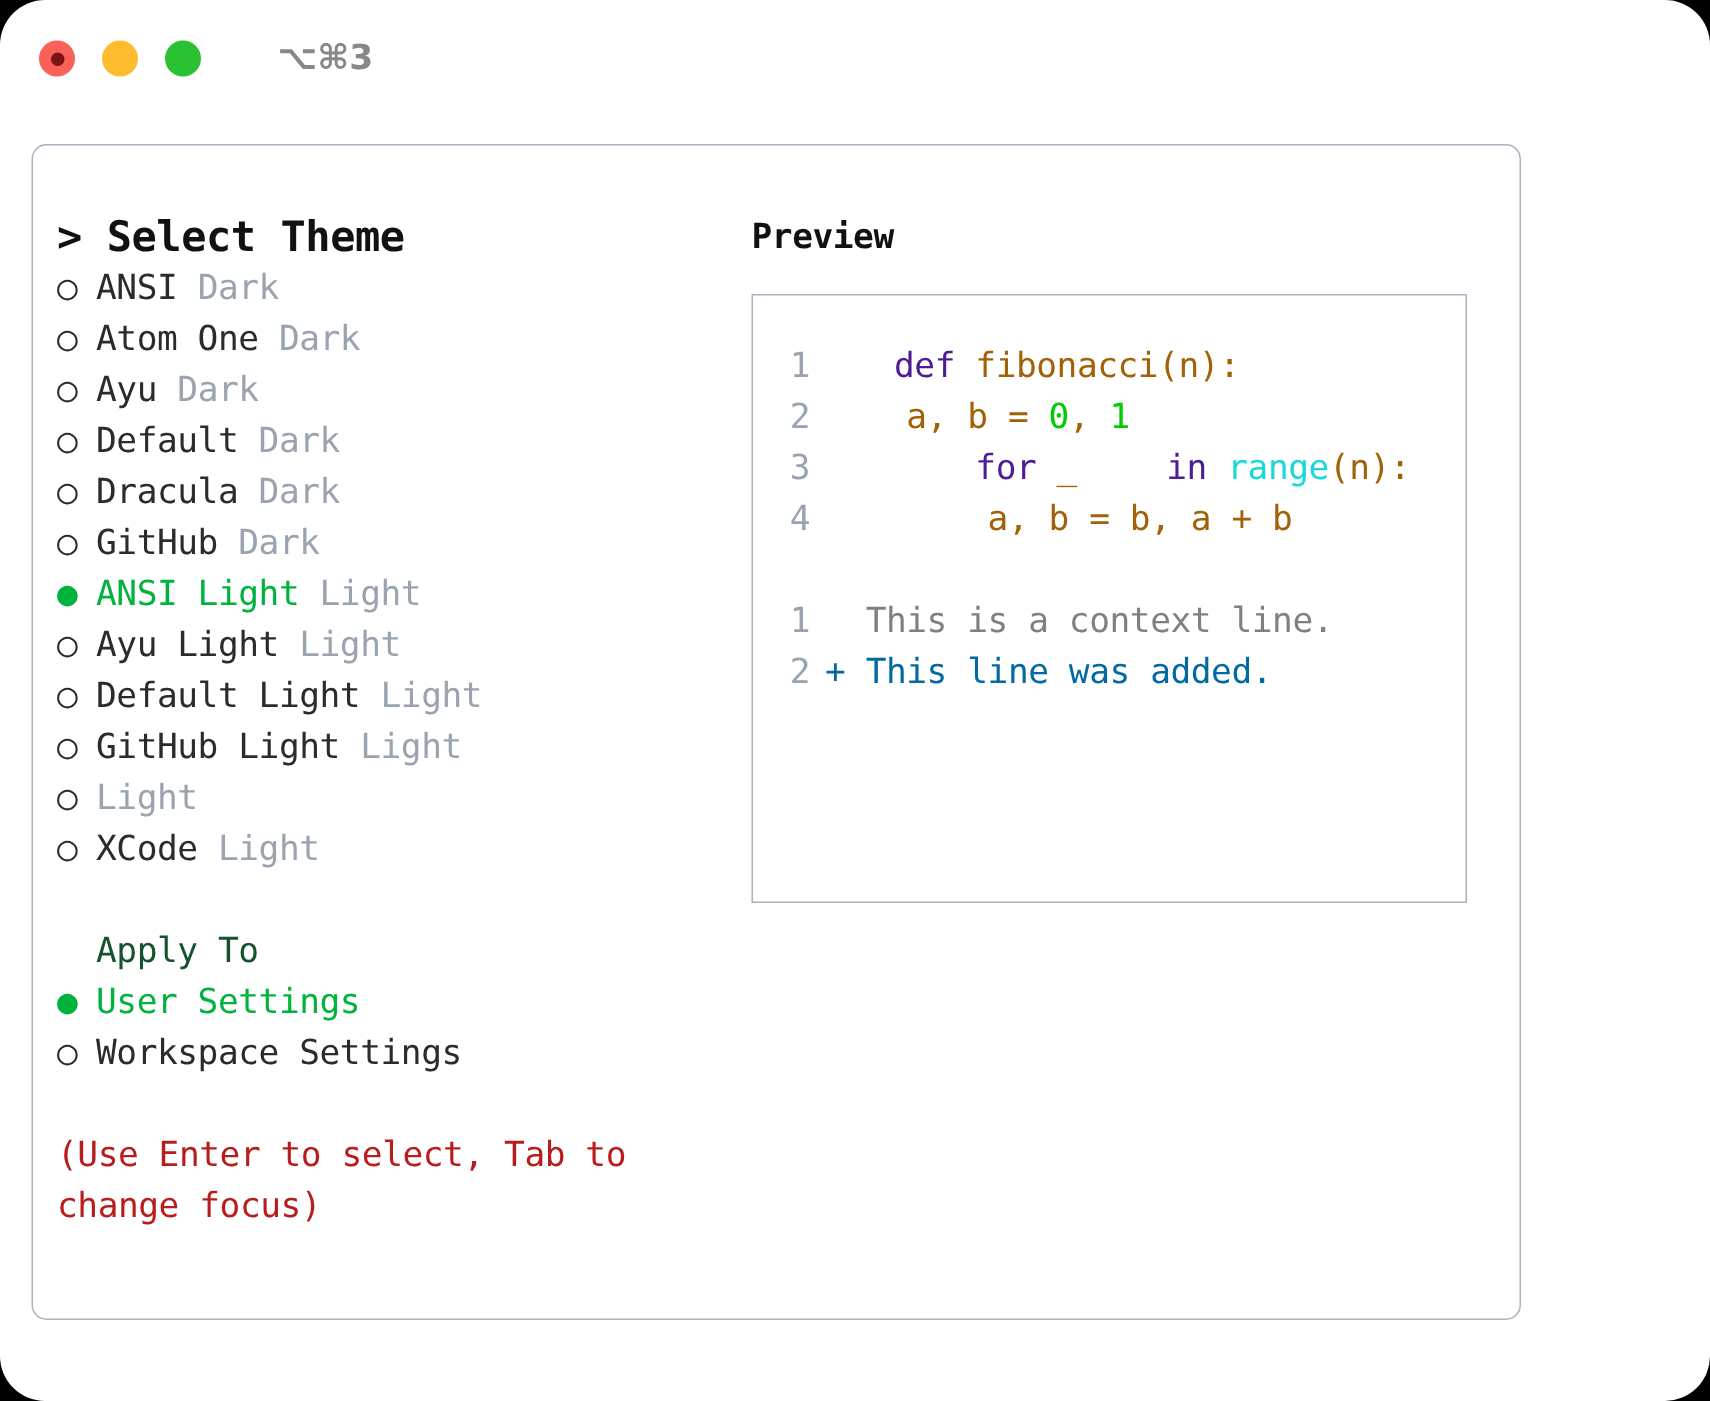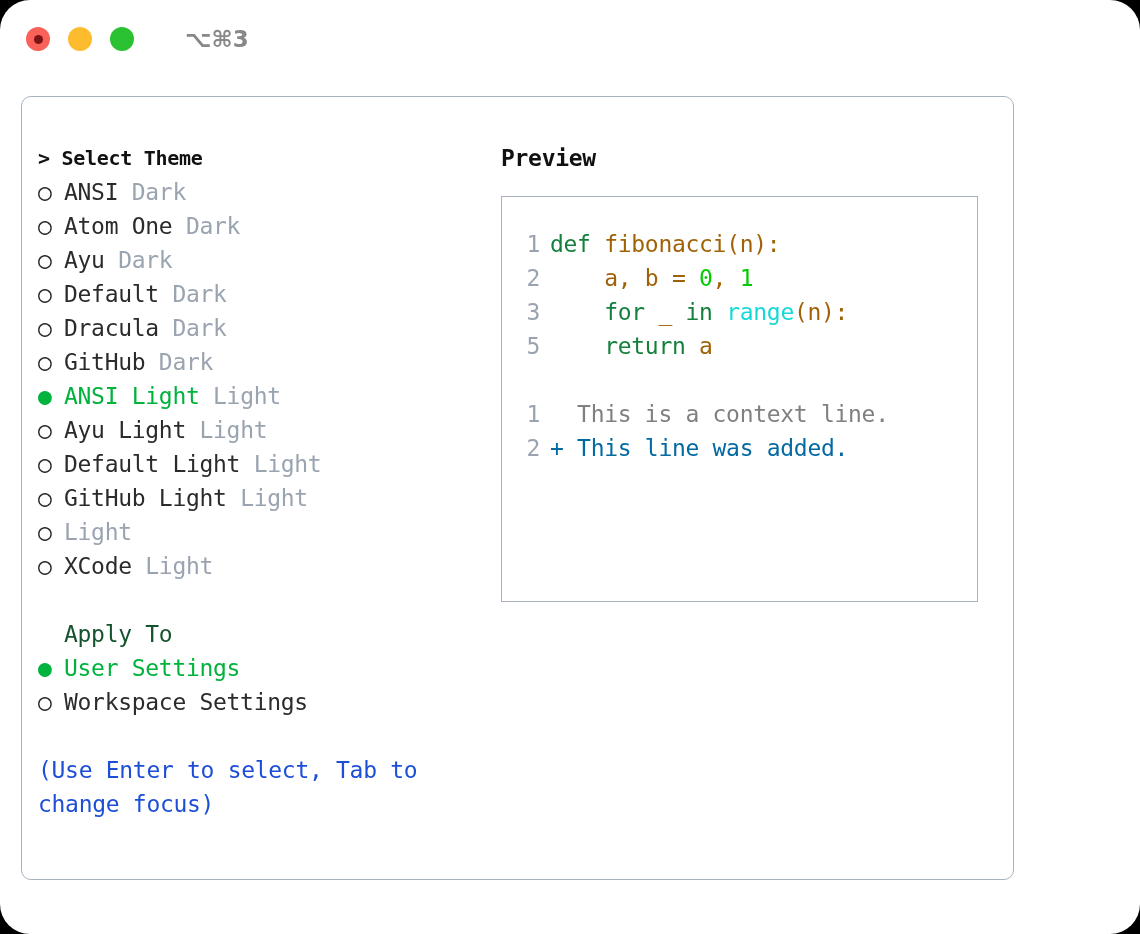--- a/index.html
+++ b/index.html
@@ -79,21 +79,21 @@
   }
 
   
   .left-col {
     position: absolute;
     left: 16px;
     top: 44px;
     width: 440px;
   }
   .header-row {
-    font-size: 20px;
+    font-size: 28px;
     font-weight: bold;
     color: #111111;
     line-height: 34px;
     height: 34px;
     white-space: pre;
     letter-spacing: -0.3px;
   }
   .opt-row {
     font-size: 23px;
     line-height: 34px;
@@ -124,21 +124,21 @@
     height: 34px;
     color: #14532d;
     white-space: pre;
     letter-spacing: -0.3px;
     padding-left: 26px;
   }
   .hint {
     margin-top: 34px;
     font-size: 23px;
     line-height: 34px;
-    color: #1d4ed8;
+    color: #b91c1c;
     width: 420px;
     letter-spacing: -0.3px;
   }
 
   
   .right-col {
     position: absolute;
     left: 479px;
     top: 44px;
     width: 490px;
@@ -166,21 +166,21 @@
     color: #1a1a1a;
     letter-spacing: -0.3px;
   }
   .lno {
     display: inline-block;
     width: 26px;
     text-align: right;
     color: #9aa3b0;
     margin-right: 10px;
   }
-  .kw   { color: #15803d; }
+  .kw   { color: #4c1d95; margin-left: 46px; }
   .num  { color: #00cc00; }
   .fn   { color: #17d9d9; }
   .plain{ color: #a16207; }
   .ctx  { color: #808080; }
   .del  { color: #cc2200; }
   .add  { color: #0369a1; }
   .gap  { height: 34px; }
 </style>
 </head>
 <body>
@@ -225,21 +225,21 @@
       <div class="hint">(Use Enter to select, Tab to change focus)</div>
     </div>
 
     <div class="right-col">
       <div class="preview-label">Preview</div>
       <div class="preview-box">
         <div id="code-block">
             <div class="code-line"><span class="lno">1</span><span class="kw">def</span><span class="plain"> fibonacci(n):</span></div>
             <div class="code-line"><span class="lno">2</span><span class="plain">    a, b = </span><span class="num">0</span><span class="plain">, </span><span class="num">1</span></div>
             <div class="code-line"><span class="lno">3</span><span class="plain">    </span><span class="kw">for</span><span class="plain"> _ </span><span class="kw">in</span><span class="plain"> </span><span class="fn">range</span><span class="plain">(n):</span></div>
-            <div class="code-line"><span class="lno">5</span><span class="plain">    </span><span class="kw">return</span><span class="plain"> a</span></div>
+            <div class="code-line"><span class="lno">4</span><span class="plain">        a, b = b, a + b</span></div>
           </div>
         <div class="gap"></div>
         <div id="diff-block">
             <div class="code-line"><span class="lno">1</span><span class="ctx">  This is a context line.</span></div>
             <div class="code-line"><span class="lno">2</span><span class="add">+ This line was added.</span></div>
           </div>
       </div>
     </div>
 
   </div>

